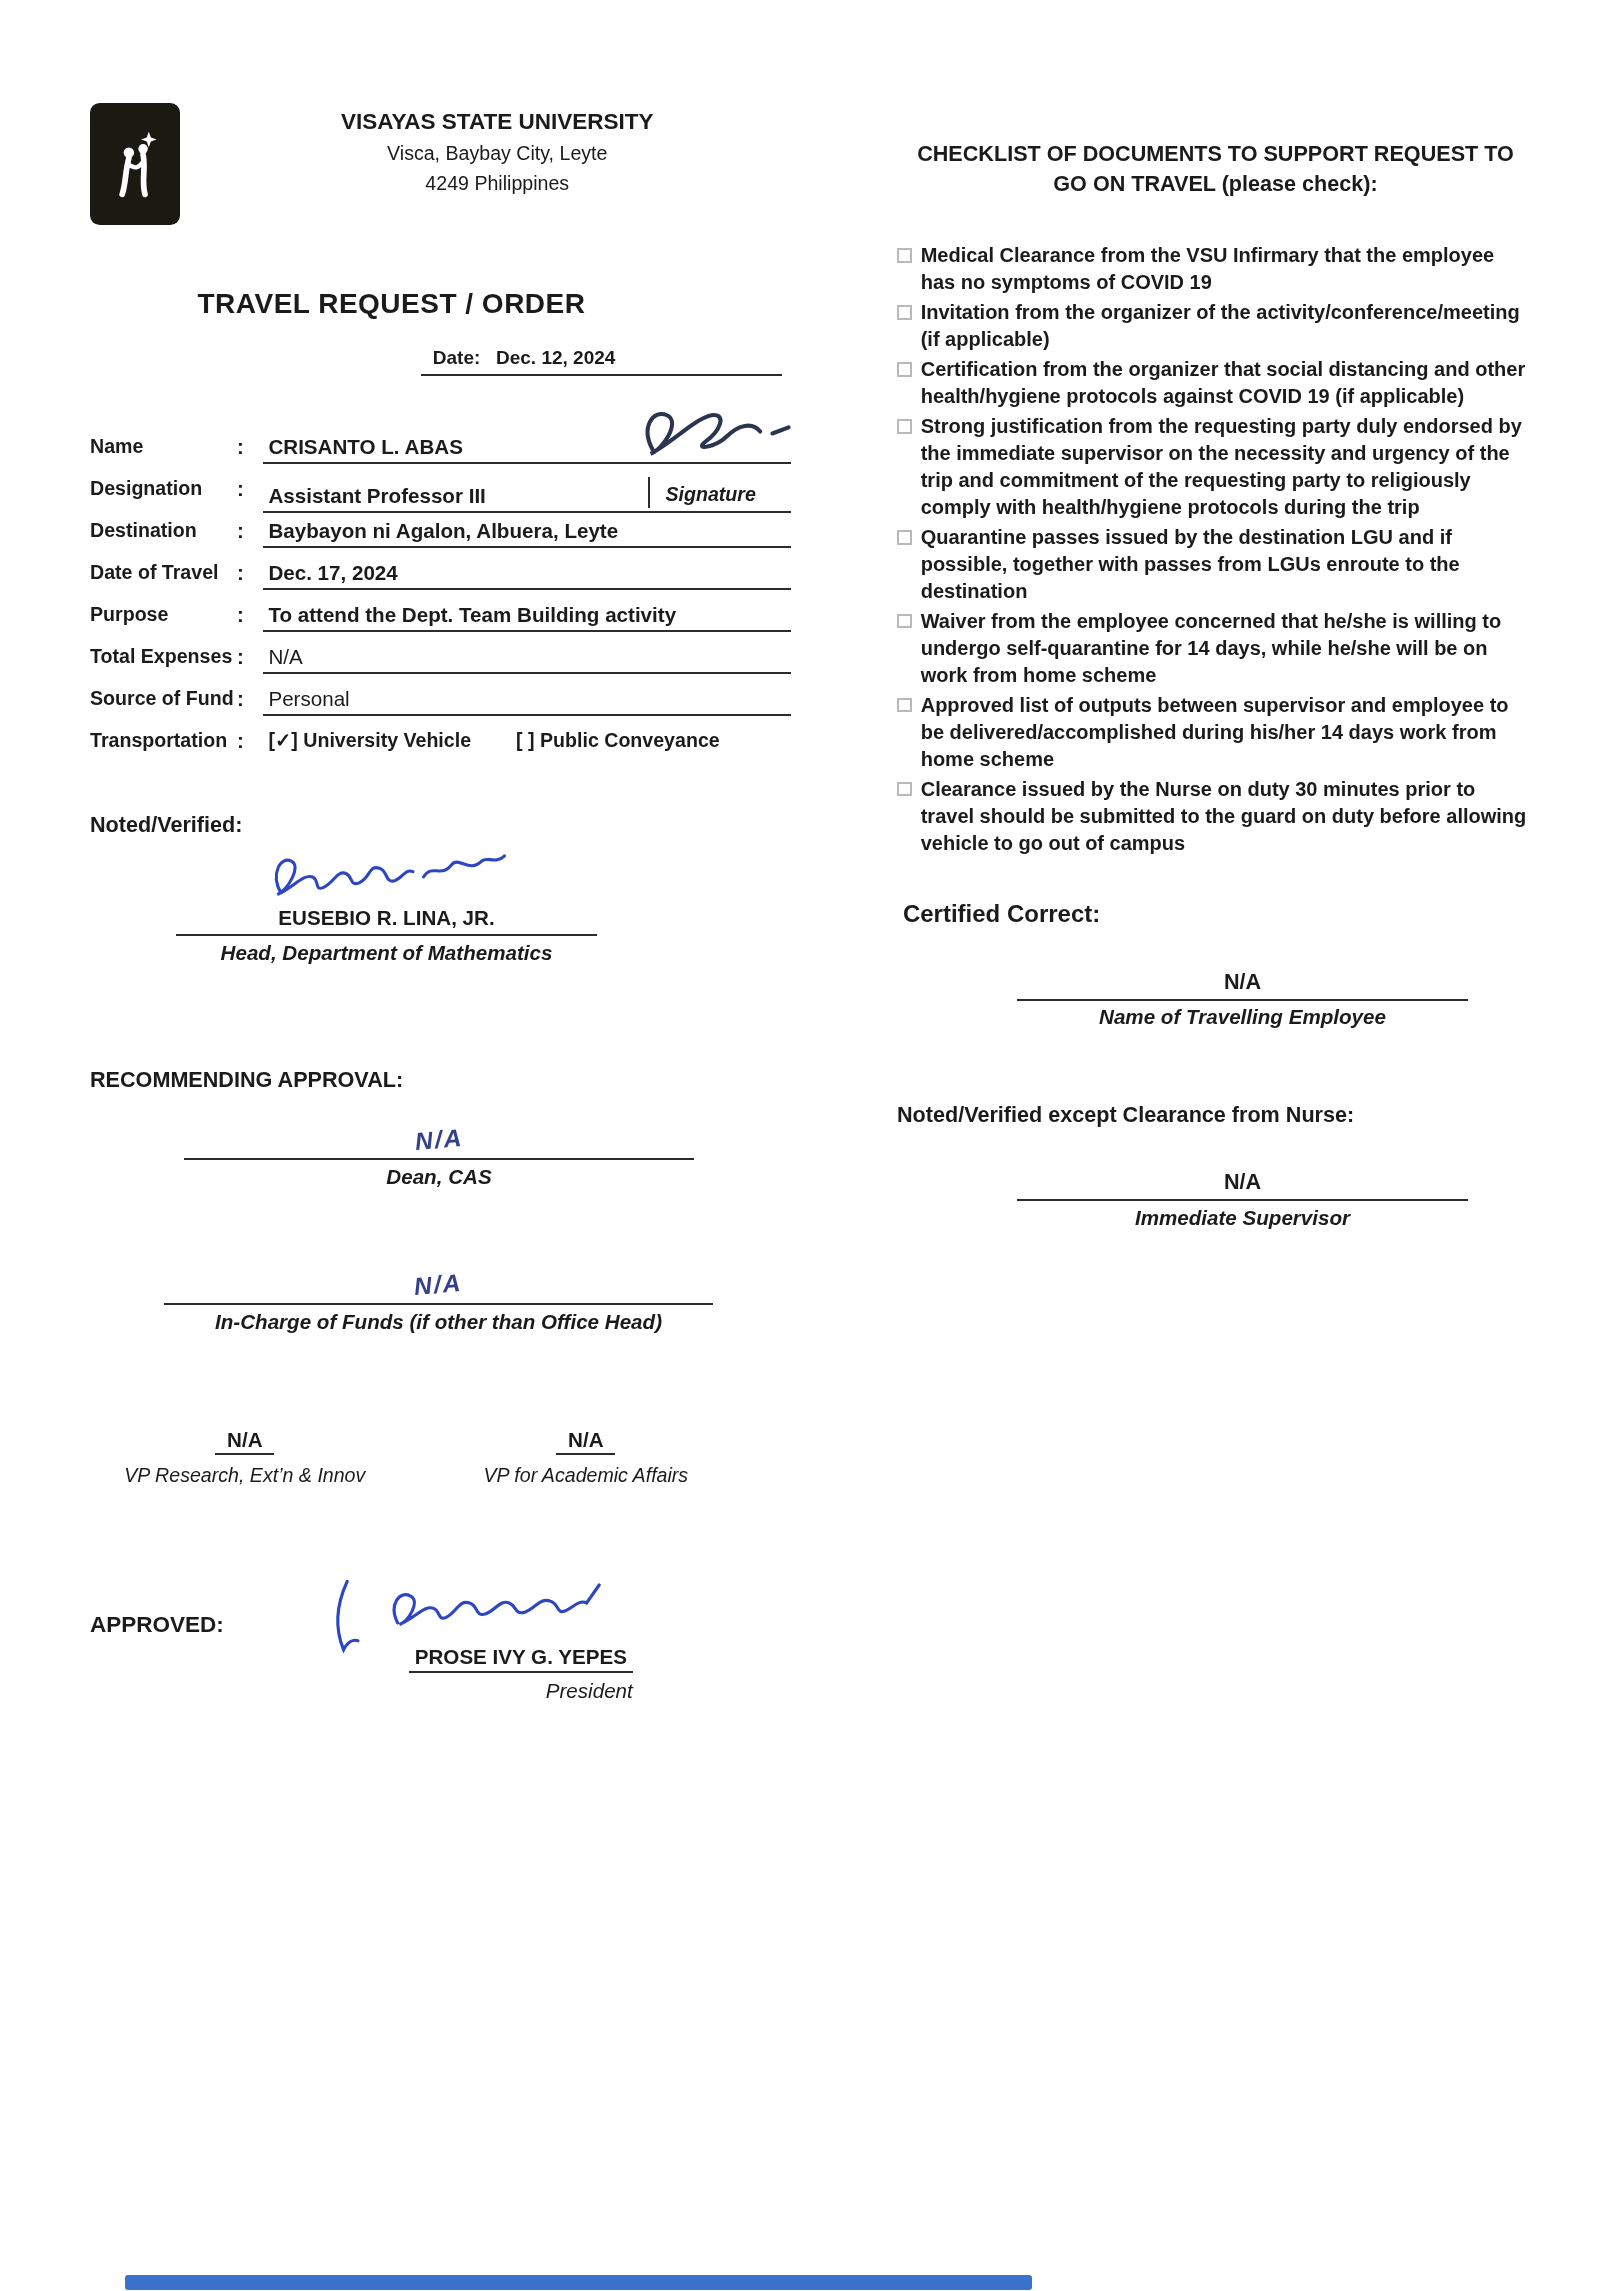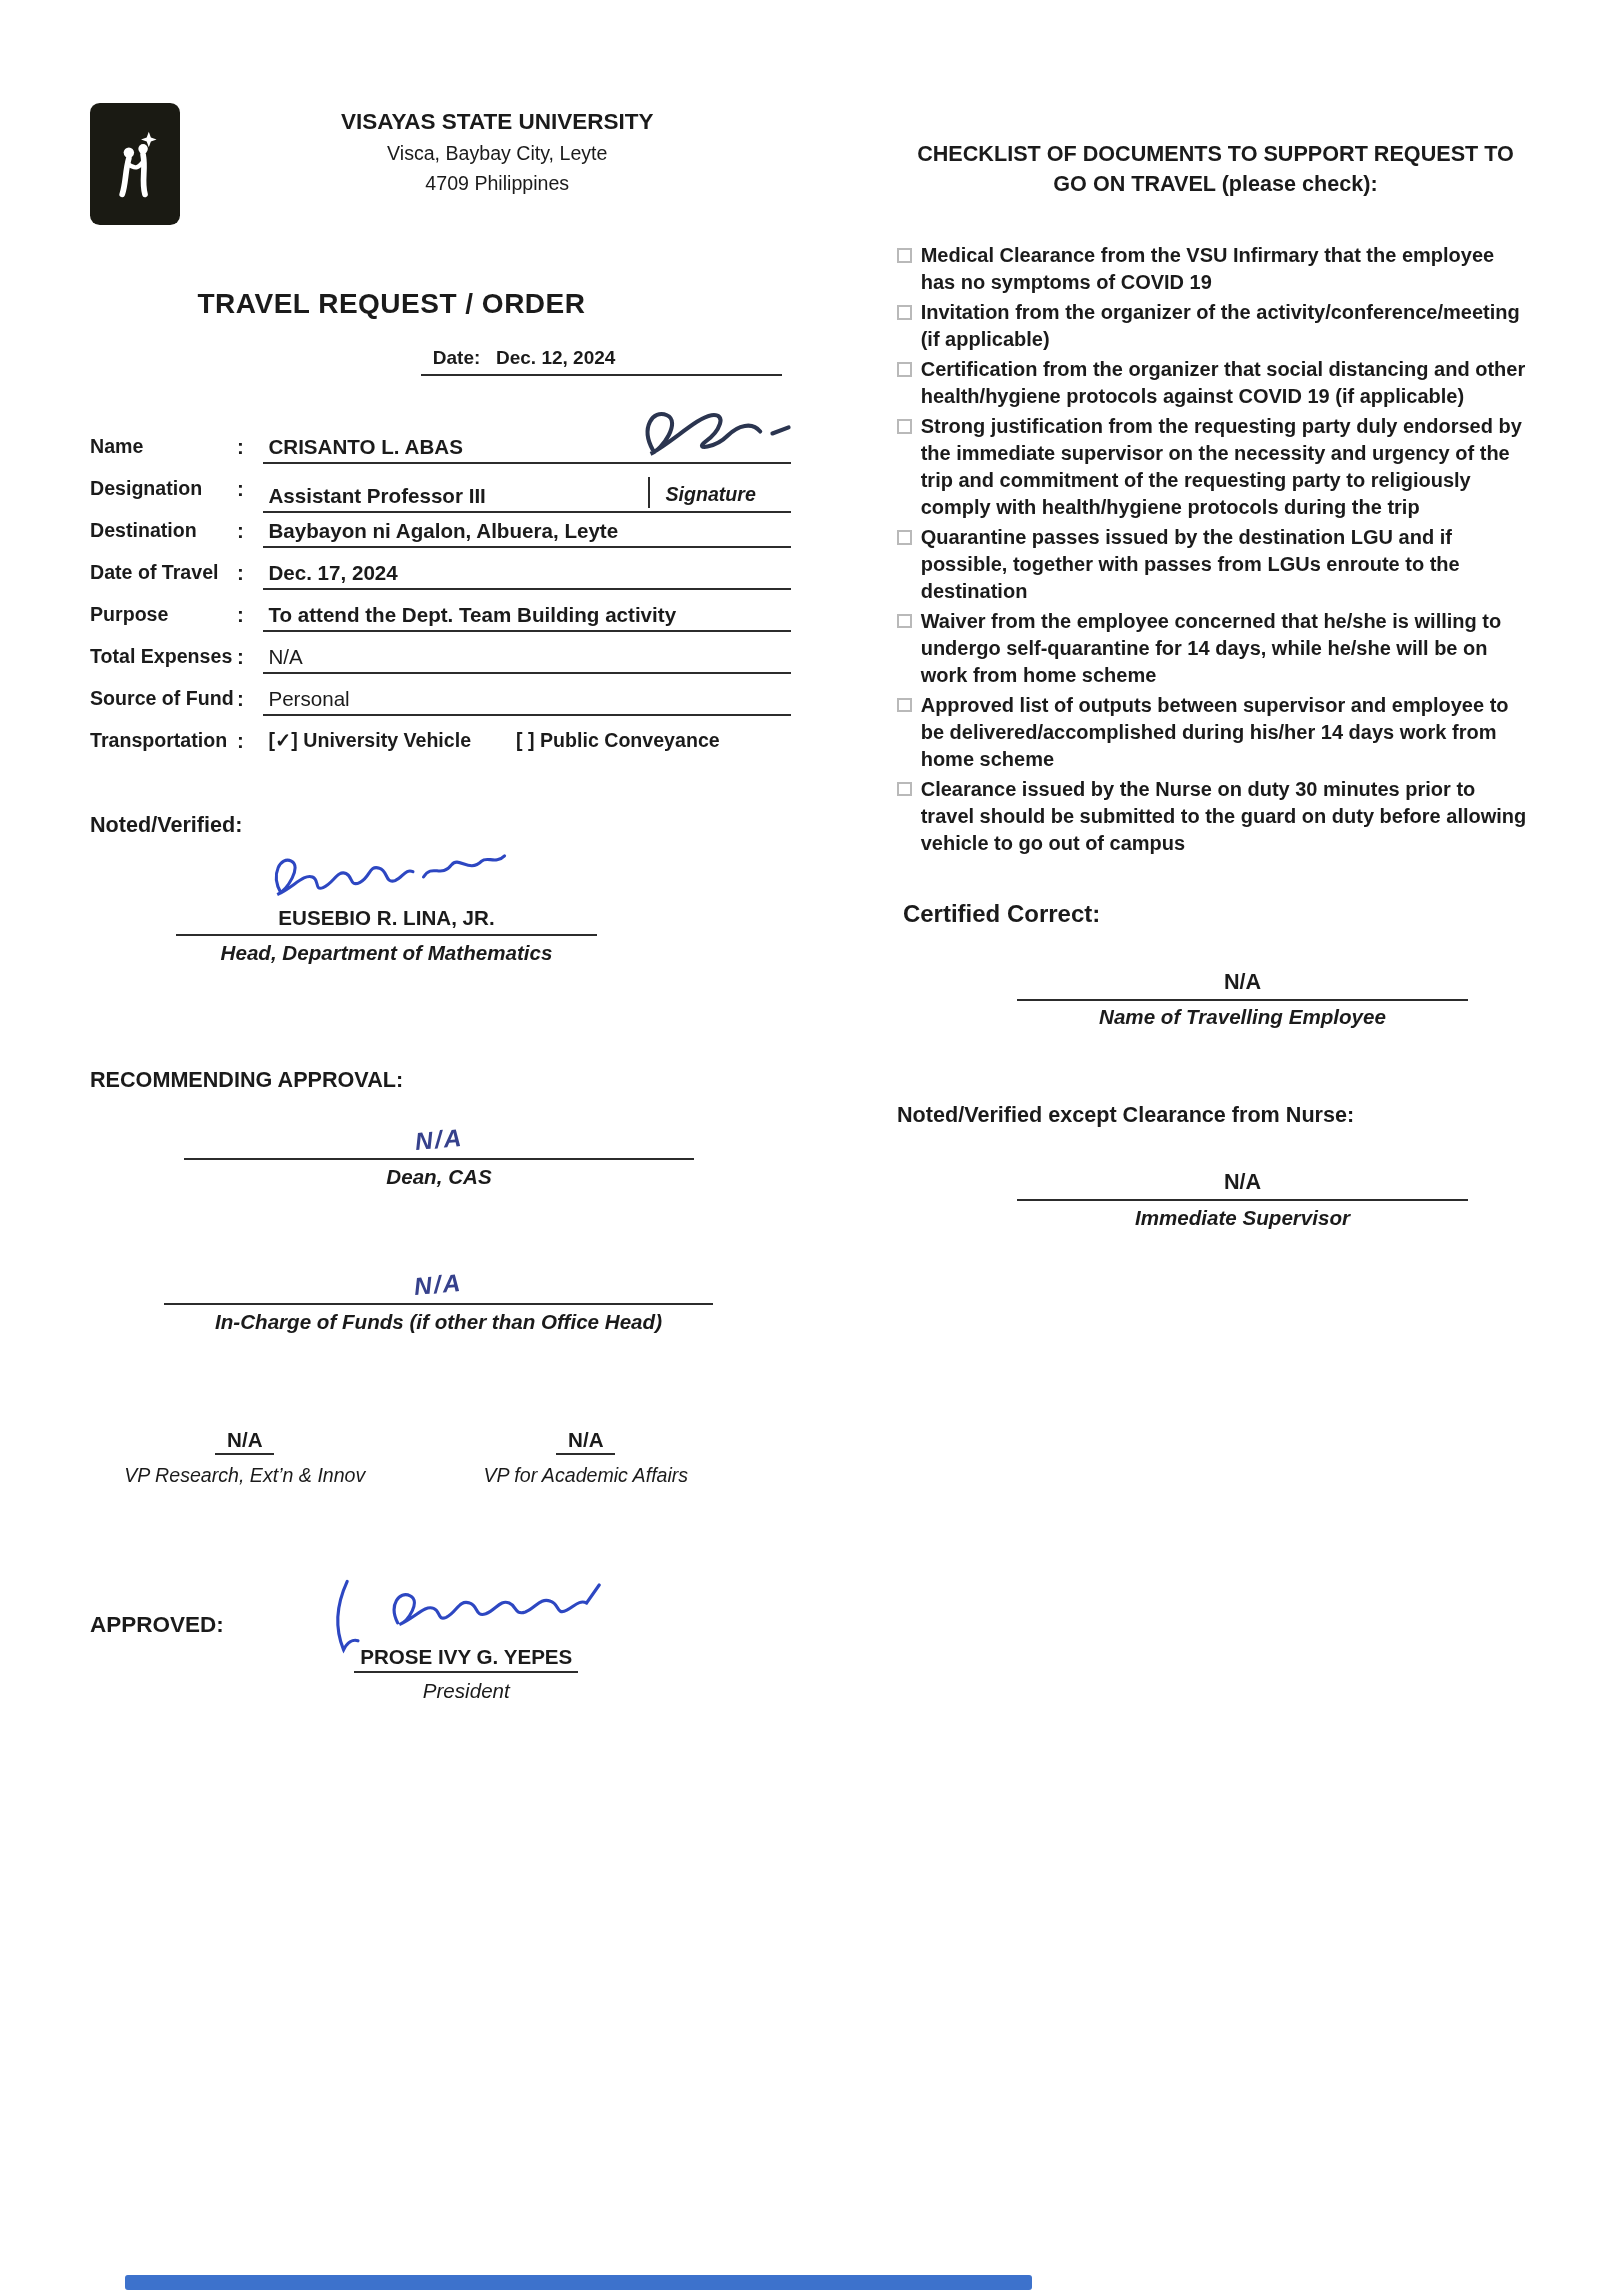--- a/index.html
+++ b/index.html
@@ -48,21 +48,21 @@
 
   .vp-row{display:flex;margin-top:94px}
   .vp-block{text-align:center}
   .vp1{width:294px;margin-left:7.8px}
   .vp2{width:294px;margin-left:47px}
   .vp-na{display:inline-block;font-weight:bold;font-size:20.6px;border-bottom:2px solid #2c2c2c;padding:0 11.8px 1px}
   .vp-title{font-style:italic;font-size:19.6px;margin-top:8.8px}
 
   .approved-row{display:flex;margin-top:80px;align-items:flex-start}
   .approved-label{font-weight:bold;font-size:22.5px;margin-top:45px}
-  .pres-block{margin-left:76px;text-align:center;width:333px}
+  .pres-block{margin-left:76px;text-align:right;width:333px}
   .sig-yepes{display:block;margin:0 auto -11.8px}
   .pres-name{display:inline-block;font-weight:bold;font-size:20.6px;border-bottom:2px solid #2c2c2c;padding:0 5.9px 2px}
   .pres-title{font-style:italic;font-size:20.6px;margin-top:5.9px}
 
   
   .check-heading{font-weight:bold;font-size:21.6px;text-align:center;width:619px;margin:0 auto;line-height:1.4}
   .check-list{margin-top:43px}
   .check-item{display:flex;gap:9px;margin-bottom:2.9px}
   .box{width:14.7px;height:14.7px;border:2px solid #b9b9b9;margin-top:5.9px;flex-shrink:0}
   .check-text{font-weight:bold;font-size:20px;line-height:1.35;flex:1}
@@ -85,21 +85,21 @@
         <circle cx="23" cy="30" r="5.5" fill="#fff"></circle>
         <circle cx="38" cy="26" r="5" fill="#fff"></circle>
         <path d="M23 36 C19 50 20 62 16 74" stroke="#fff" stroke-width="6" fill="none" stroke-linecap="round"></path>
         <path d="M38 32 C41 48 36 60 40 74" stroke="#fff" stroke-width="6" fill="none" stroke-linecap="round"></path>
         <path d="M22 42 C30 48 34 46 39 38" stroke="#fff" stroke-width="4.5" fill="none" stroke-linecap="round"></path>
       </svg>
     </div>
     <div class="hdr-text">
       <div class="uni">VISAYAS STATE UNIVERSITY</div>
       <div class="addr">Visca, Baybay City, Leyte</div>
-      <div class="addr">4709 Philippines</div>
+      <div class="addr">4249 Philippines</div>
     </div>
   </div>
 
   <div class="title">TRAVEL REQUEST / ORDER</div>
 
   <div class="date-row">
     <span>Date:</span>
     <span>Dec. 12, 2024</span>
   </div>
 

